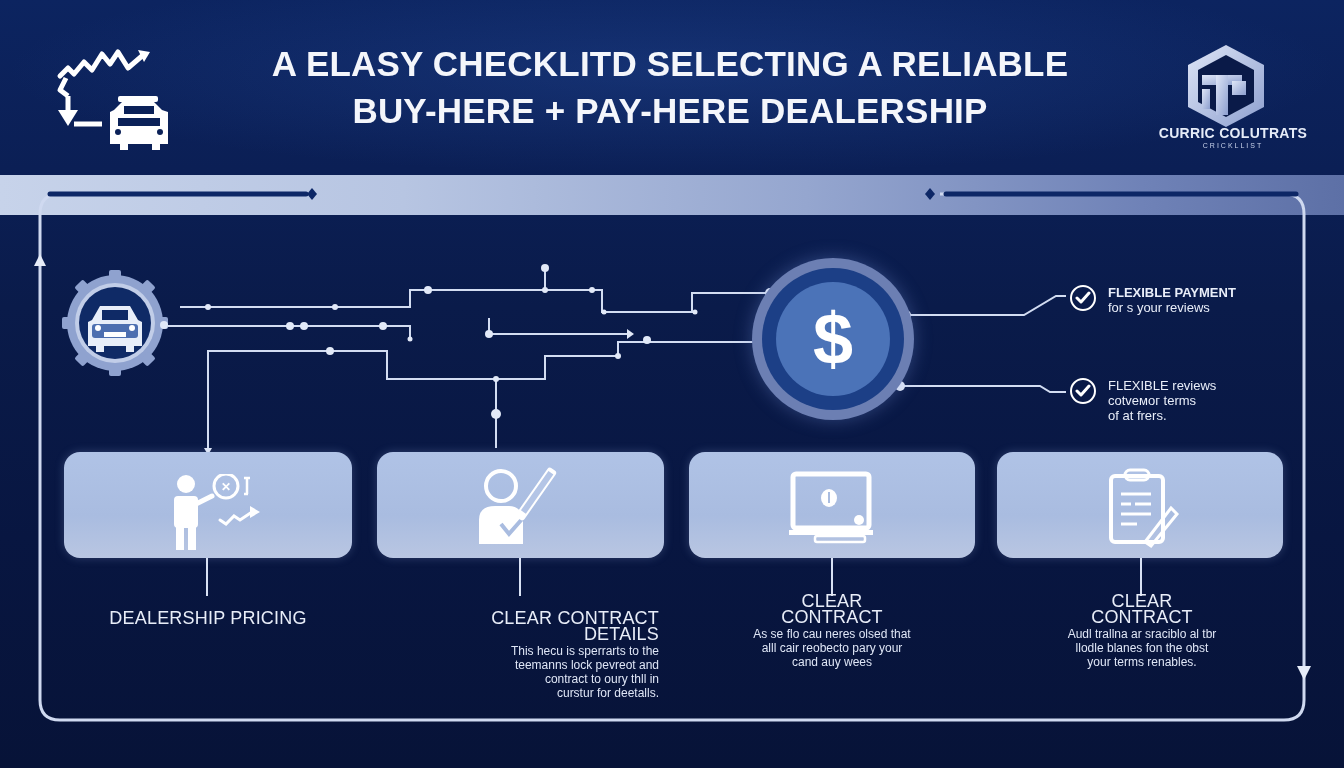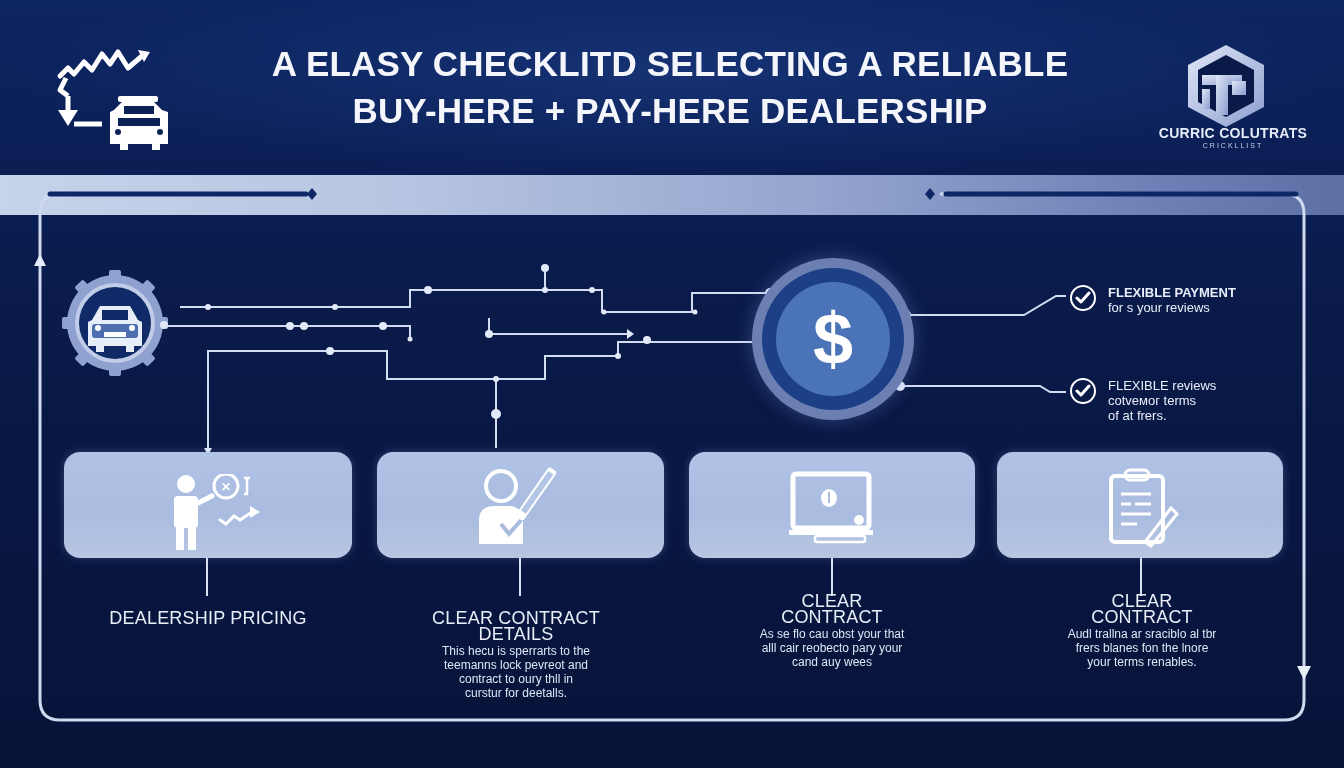--- a/index.html
+++ b/index.html
@@ -281,42 +281,42 @@
       <line x1="16" y1="58" x2="32" y2="58" stroke="#fff" stroke-width="3"></line>
       <path d="M40,76 L66,42 L72,48 L46,80 Z" fill="none" stroke="#fff" stroke-width="3"></path>
     </svg>
   </div>
   <div class="stem" style="left:1140px; top:558px; height:38px;"></div>
 
   <div class="caption" style="left:90px; top:610px; width:236px;">
     <div class="ct">DEALERSHIP PRICING</div>
   </div>
 
-  <div class="caption" style="left:396px; top:610px; width:240px;">
+  <div class="caption" style="left:419px; top:610px; width:240px;text-align:right;">
     <div class="ct">CLEAR CONTRACT DETAILS</div>
     <div class="cb">
       <div>This hecu is sperrarts to the</div>
       <div>teemanns lock pevreot and</div>
       <div>contract to oury thll in</div>
       <div>curstur for deetalls.</div>
     </div>
   </div>
 
   <div class="caption" style="left:712px; top:593px; width:240px;">
     <div class="ct">CLEAR</div>
     <div class="ct">CONTRACT</div>
     <div class="cb">
-      <div>As se flo cau obst your that</div>
+      <div>As se flo cau neres olsed that</div>
       <div>alll cair reobecto pary your</div>
       <div>cand auy wees</div>
     </div>
   </div>
 
   <div class="caption" style="left:1022px; top:593px; width:240px;">
     <div class="ct">CLEAR</div>
     <div class="ct">CONTRACT</div>
     <div class="cb">
       <div>Audl trallna ar sraciblo al tbr</div>
-      <div>frers blanes fon the lnore</div>
+      <div>llodle blanes fon the obst</div>
       <div>your terms renables.</div>
     </div>
   </div>
 </div>
 
 </body></html>

